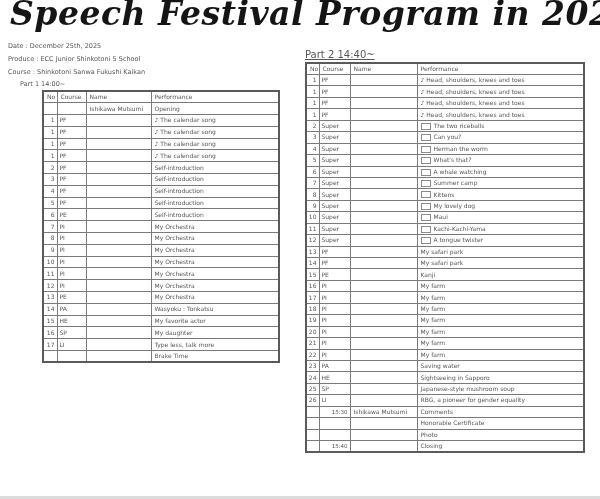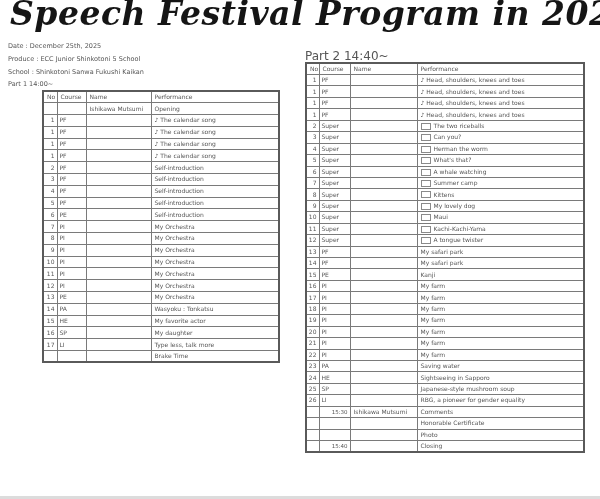--- a/index.html
+++ b/index.html
@@ -9,22 +9,22 @@
     overflow:hidden;
   }
   .page{position:absolute;inset:0;background:#fff;}
   .title{
     position:absolute;left:10px;top:-6px;width:550px;text-align:center;
     font-family:"DejaVu Serif","Liberation Serif",serif;
     font-style:italic;font-weight:bold;font-size:33px;color:#151515;
     letter-spacing:0.5px;white-space:nowrap;
   }
   .info{position:absolute;left:8px;top:40px;font-size:6.5px;line-height:13px;color:#565656;}
-  .part1-label{position:absolute;left:8px;top:80px;font-size:6.5px;color:#565656;}
-  .part2-label{position:absolute;left:305px;top:49px;font-size:12px;color:#565656;}
+  .part1-label{position:absolute;left:20px;top:80px;font-size:6.5px;color:#565656;}
+  .part2-label{position:absolute;left:305px;top:49px;font-size:10px;color:#565656;text-decoration:underline;}
 
   table.program{
     position:absolute;border-collapse:collapse;table-layout:fixed;
     background:#fff;border:2px solid #5a5a5a;
   }
   #t1{left:42px;top:90px;width:236px;}
   #t2{left:305px;top:62px;width:278px;}
   #t1 tr{height:11.8px;}
   #t2 tr{height:11.45px;}
   th,td{
@@ -46,21 +46,21 @@
 </head>
 <body>
 
 <div class="page">
 
   <div class="title">Speech Festival Program in 2025</div>
 
   <div class="info">
     <div>Date : December 25th, 2025</div>
     <div>Produce : ECC Junior Shinkotoni 5 School</div>
-    <div>School : Shinkotoni Sanwa Fukushi Kaikan</div>
+    <div>Course : Shinkotoni Sanwa Fukushi Kaikan</div>
   </div>
 
   <div class="part1-label">Part 1  14:00~</div>
   <div class="part2-label">Part 2  14:40~</div>
 
   <table class="program" id="t1">
     <colgroup>
         <col style="width:14px">
         <col style="width:29px">
         <col style="width:65px">

